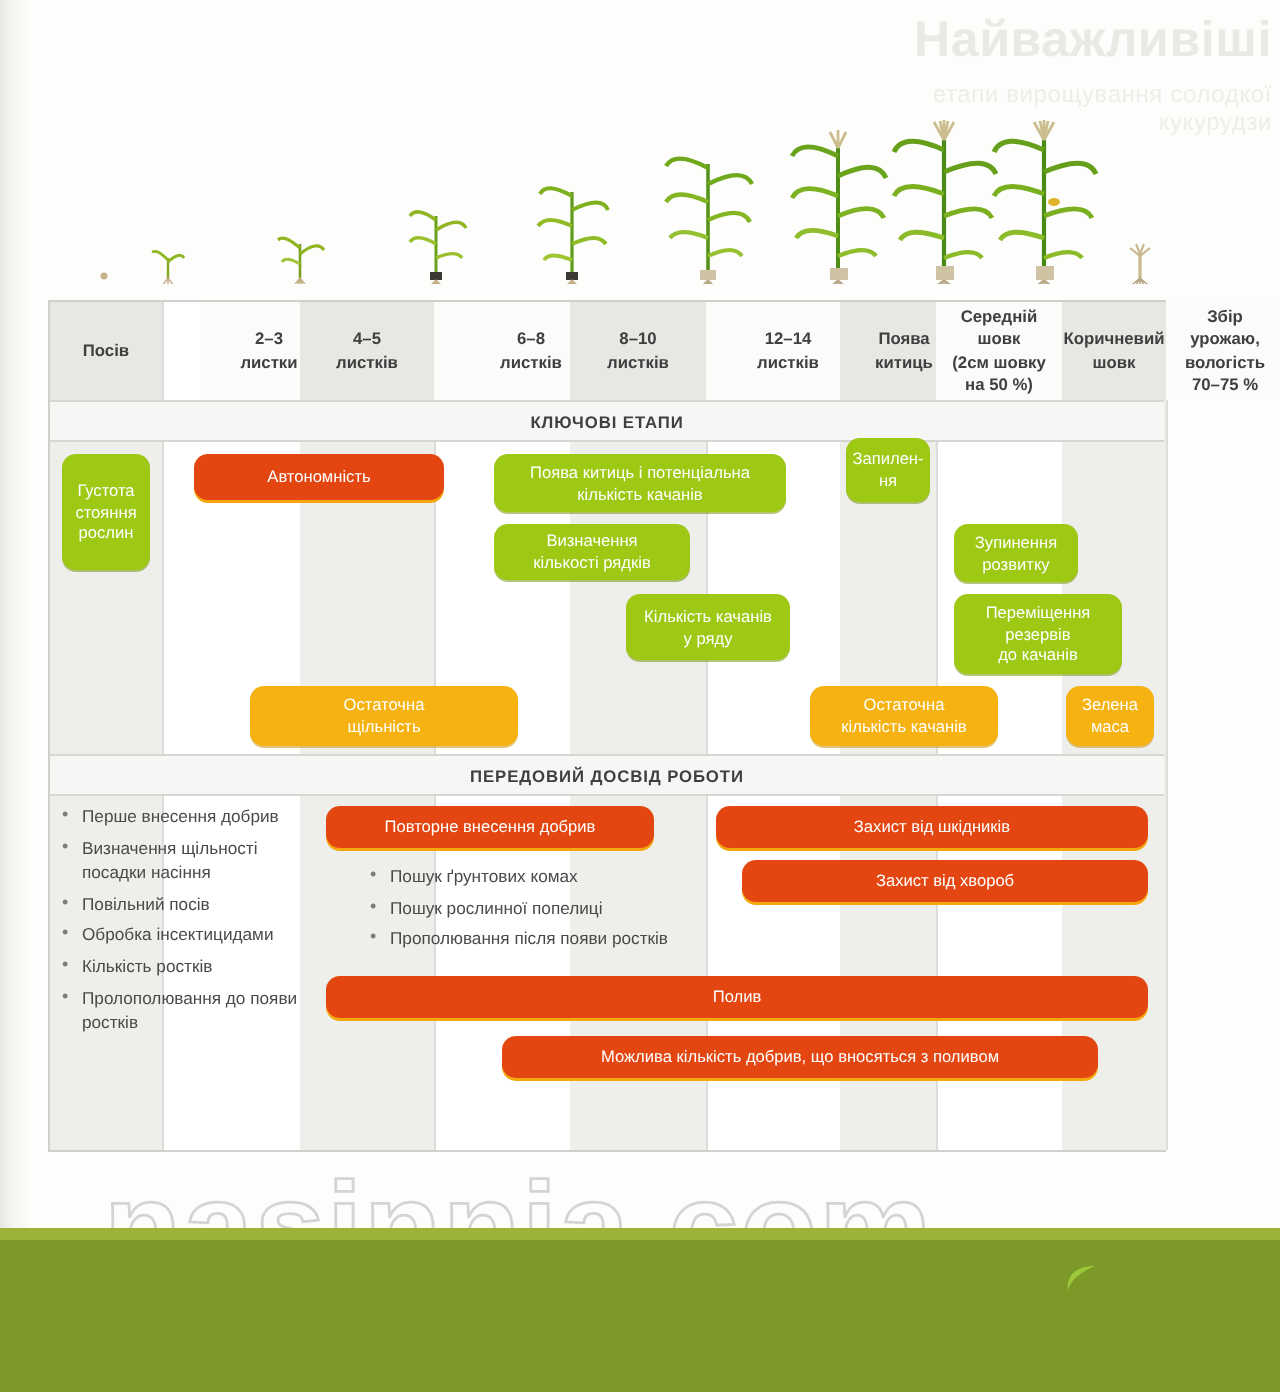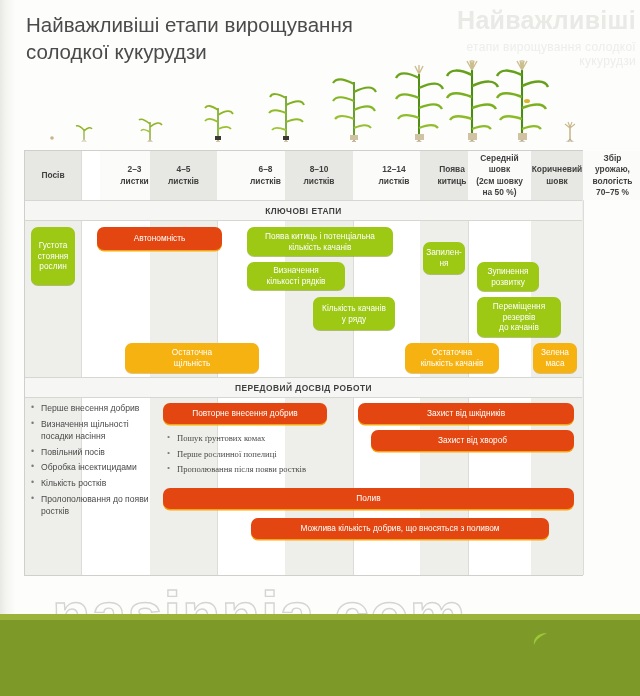--- a/index.html
+++ b/index.html
@@ -86,24 +86,20 @@
 
 <div class="page">
 
   <div class="page-edge"></div>
 
   <div class="ghost-right">
     <span>Найважливіші</span>
     <span class="g2">етапи вирощування солодкої кукурудзи</span>
   </div>
 
-  <div class="title">
-    <div>Найважливіші етапи вирощування</div>
-    <div>солодкої кукурудзи</div>
-  </div>
 
   <div class="plants">
     <svg width="600" height="90" viewBox="0 0 600 90">
       <g stroke="none">
 
         <circle cx="30" cy="86" r="1.8" fill="#c8b48a"></circle>
 
         <g>
           <path d="M62 87 L62 77" stroke="#86a820" stroke-width="1.2" fill="none"></path>
           <path d="M62 78 C58 74 56 73 54 74" stroke="#8fb522" stroke-width="1.4" fill="none"></path>
@@ -230,21 +226,21 @@
     </div>
 
     <div class="bandrow" id="band-key">КЛЮЧОВІ ЕТАПИ</div>
 
     <div class="zone" id="zone-key">
       <div class="bar green" style="left:6px;top:8px;width:44px;height:58px;">Густота<br>стояння<br>рослин</div>
       <div class="bar orange" style="left:72px;top:8px;width:125px;height:23px;">Автономність</div>
       <div class="bar green" style="left:222px;top:8px;width:146px;height:29px;">Поява китиць і  потенціальна<br>кількість качанів</div>
       <div class="bar green" style="left:222px;top:43px;width:98px;height:28px;">Визначення<br>кількості рядків</div>
       <div class="bar green" style="left:288px;top:78px;width:82px;height:33px;">Кількість качанів<br>у ряду</div>
-      <div class="bar green" style="left:398px;top:23px;width:42px;height:32px;">Запилен-<br>ня</div>
+      <div class="bar green" style="left:398px;top:0;width:42px;height:32px;">Запилен-<br>ня</div>
       <div class="bar green" style="left:452px;top:43px;width:62px;height:29px;">Зупинення<br>розвитку</div>
       <div class="bar green" style="left:452px;top:78px;width:84px;height:40px;">Переміщення<br>резервів<br>до качанів</div>
       <div class="bar yellow" style="left:100px;top:124px;width:134px;height:30px;">Остаточна<br>щільність</div>
       <div class="bar yellow" style="left:380px;top:124px;width:94px;height:30px;">Остаточна<br>кількість качанів</div>
       <div class="bar yellow" style="left:508px;top:124px;width:44px;height:30px;">Зелена<br>маса</div>
     </div>
 
     <div class="bandrow" id="band-prac">ПЕРЕДОВИЙ ДОСВІД РОБОТИ</div>
 
     <div class="zone" id="zone-prac">
@@ -255,24 +251,24 @@
           <li>Визначення щільності посадки насіння</li>
           <li>Повільний посів</li>
           <li>Обробка інсектицидами</li>
           <li>Кількість ростків</li>
           <li>Пролополювання до появи ростків</li>
         </ul>
       </div>
 
       <div class="bar orange" style="left:138px;top:7px;width:164px;height:21px;">Повторне внесення добрив</div>
 
-      <div class="bullets" style="left:142px;top:36px;width:150px;font-family:Liberation Serif, serif;">
+      <div class="bullets" style="left:160px;top:36px;width:150px;">
         <ul>
           <li>Пошук ґрунтових комах</li>
-          <li>Перше рослинної попелиці</li>
+          <li>Пошук рослинної попелиці</li>
           <li>Прополювання після появи ростків</li>
         </ul>
       </div>
 
       <div class="bar orange" style="left:333px;top:7px;width:216px;height:21px;">Захист від шкідників</div>
       <div class="bar orange" style="left:346px;top:34px;width:203px;height:21px;">Захист від хвороб</div>
       <div class="bar orange" style="left:138px;top:92px;width:411px;height:21px;">Полив</div>
       <div class="bar orange" style="left:226px;top:122px;width:298px;height:21px;">Можлива кількість добрив, що вносяться з поливом</div>
     </div>
   </div>

